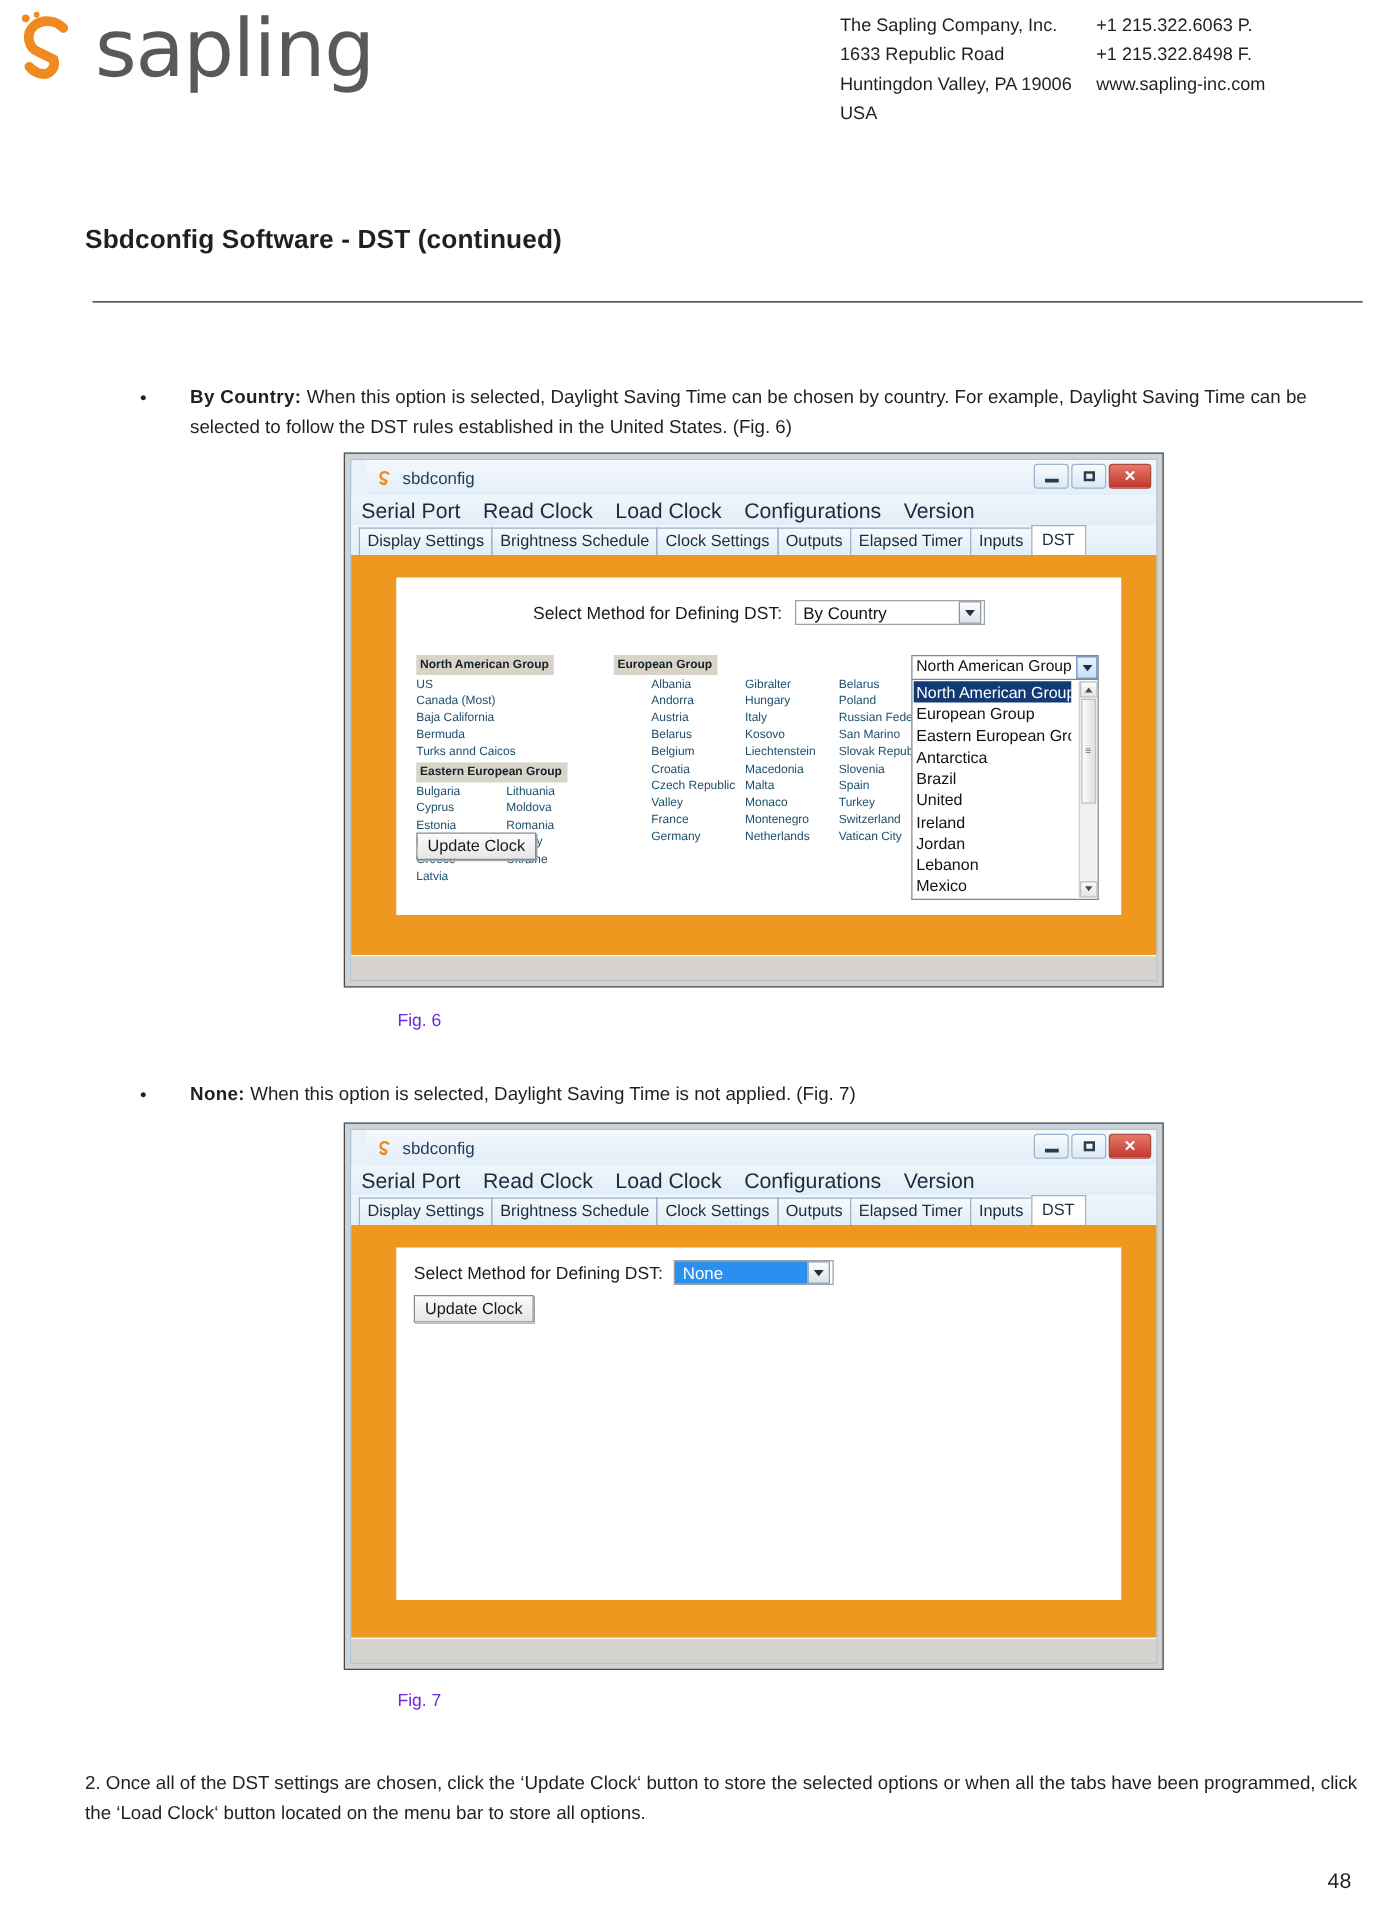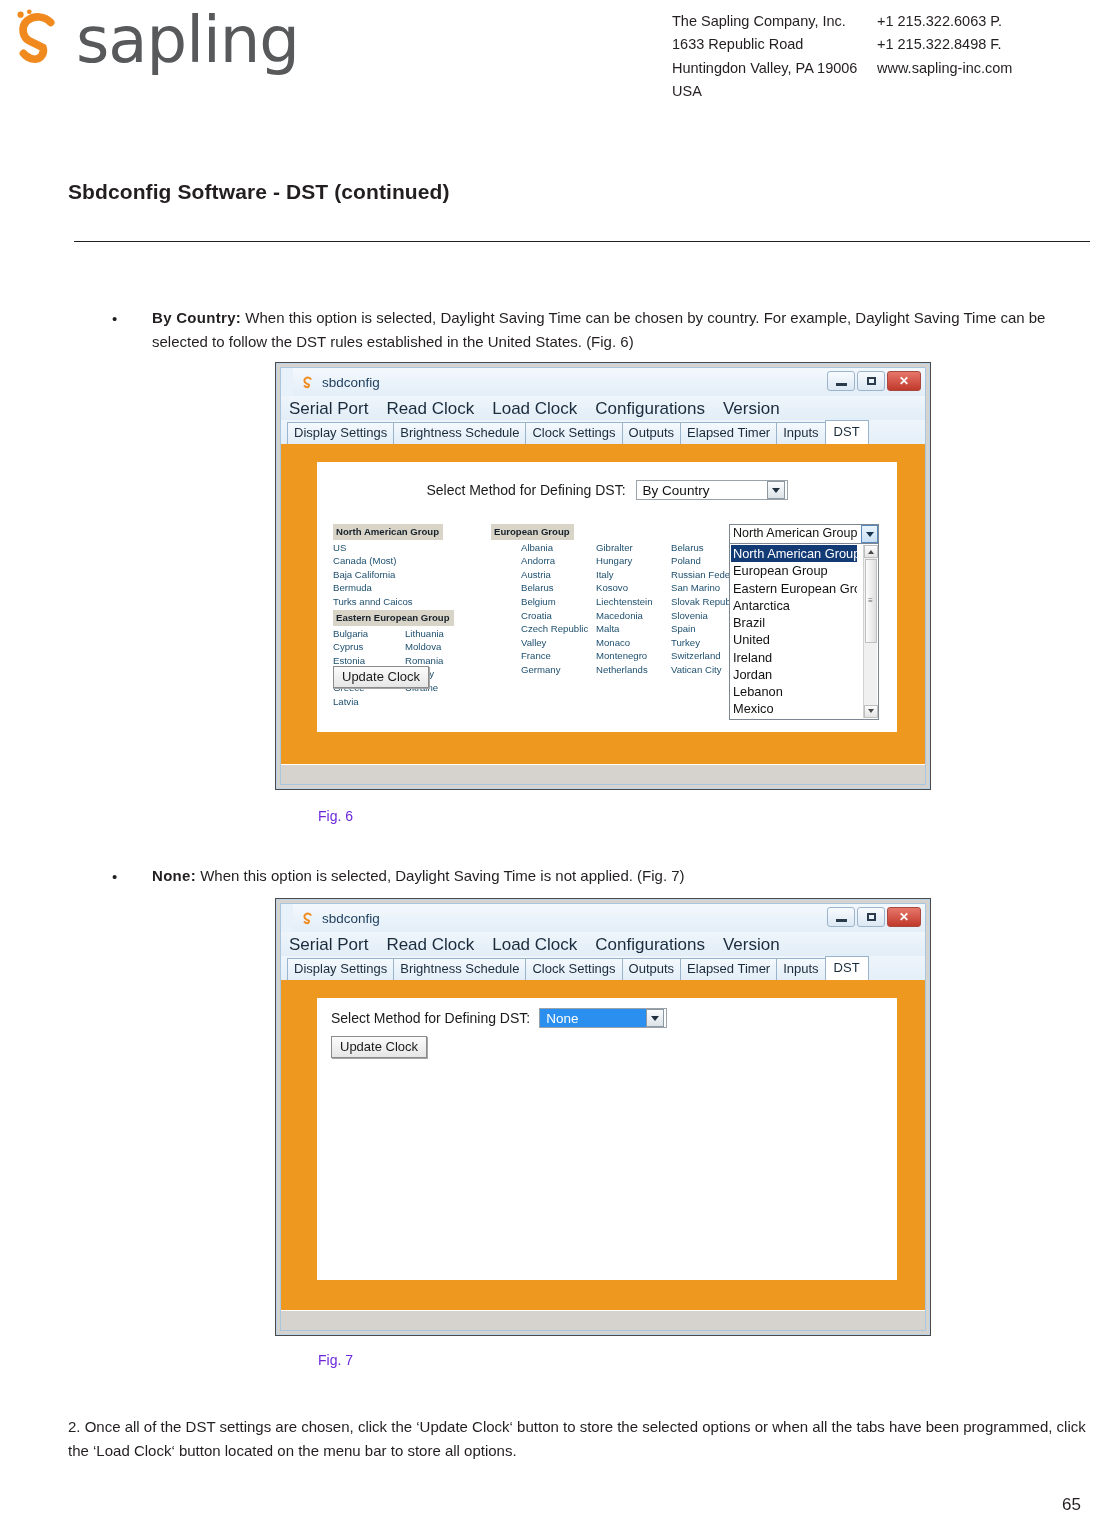--- a/index.html
+++ b/index.html
@@ -553,13 +553,13 @@
       </div>
     </div>
 
     <div class="statusbar"></div>
   </div>
 </div>
 
 <div class="fig-cap" id="fig7-caption">Fig. 7</div>
 
 <div class="footer-note">2. Once all of the DST settings are chosen, click the ‘Update Clock‘ button to store the selected options or when all the tabs have been programmed, click the ‘Load Clock‘ button located on the menu bar to store all options.</div>
-<div class="page-number">65</div>
+<div class="page-number">48</div>
 
 </body></html>

